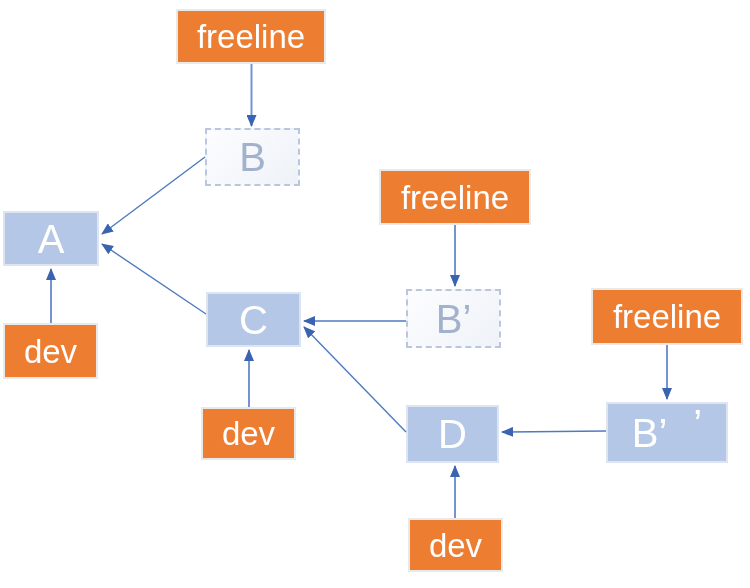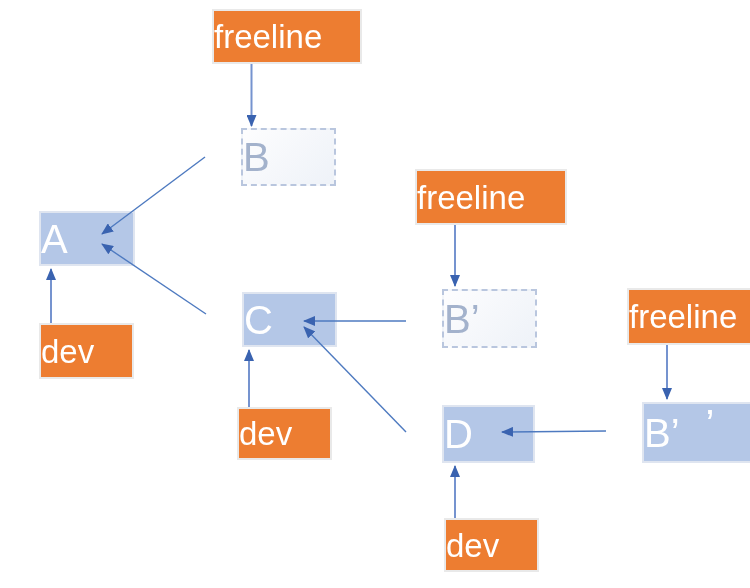--- a/index.html
+++ b/index.html
@@ -10,25 +10,24 @@
     font-family:"Liberation Sans", sans-serif;
     overflow:hidden;
   }
   #edge-layer{
     position:absolute;left:0;top:0;width:750px;height:588px;
     z-index:2;pointer-events:none;
   }
   .node{
     position:absolute;
     box-sizing:border-box;
-    display:flex;align-items:center;justify-content:flex-start;
+    display:flex;align-items:center;justify-content:center;
     z-index:1;
     line-height:1;
     user-select:none;
-    margin-left:36px;
   }
   .node.tag{
     background:#ED7D31;
     border:2px solid #e9e9e9;
     color:#ffffff;
     font-size:33px;
   }
   .node.commit{
     background:#B4C7E7;
     border:2px solid #dfe5f0;

